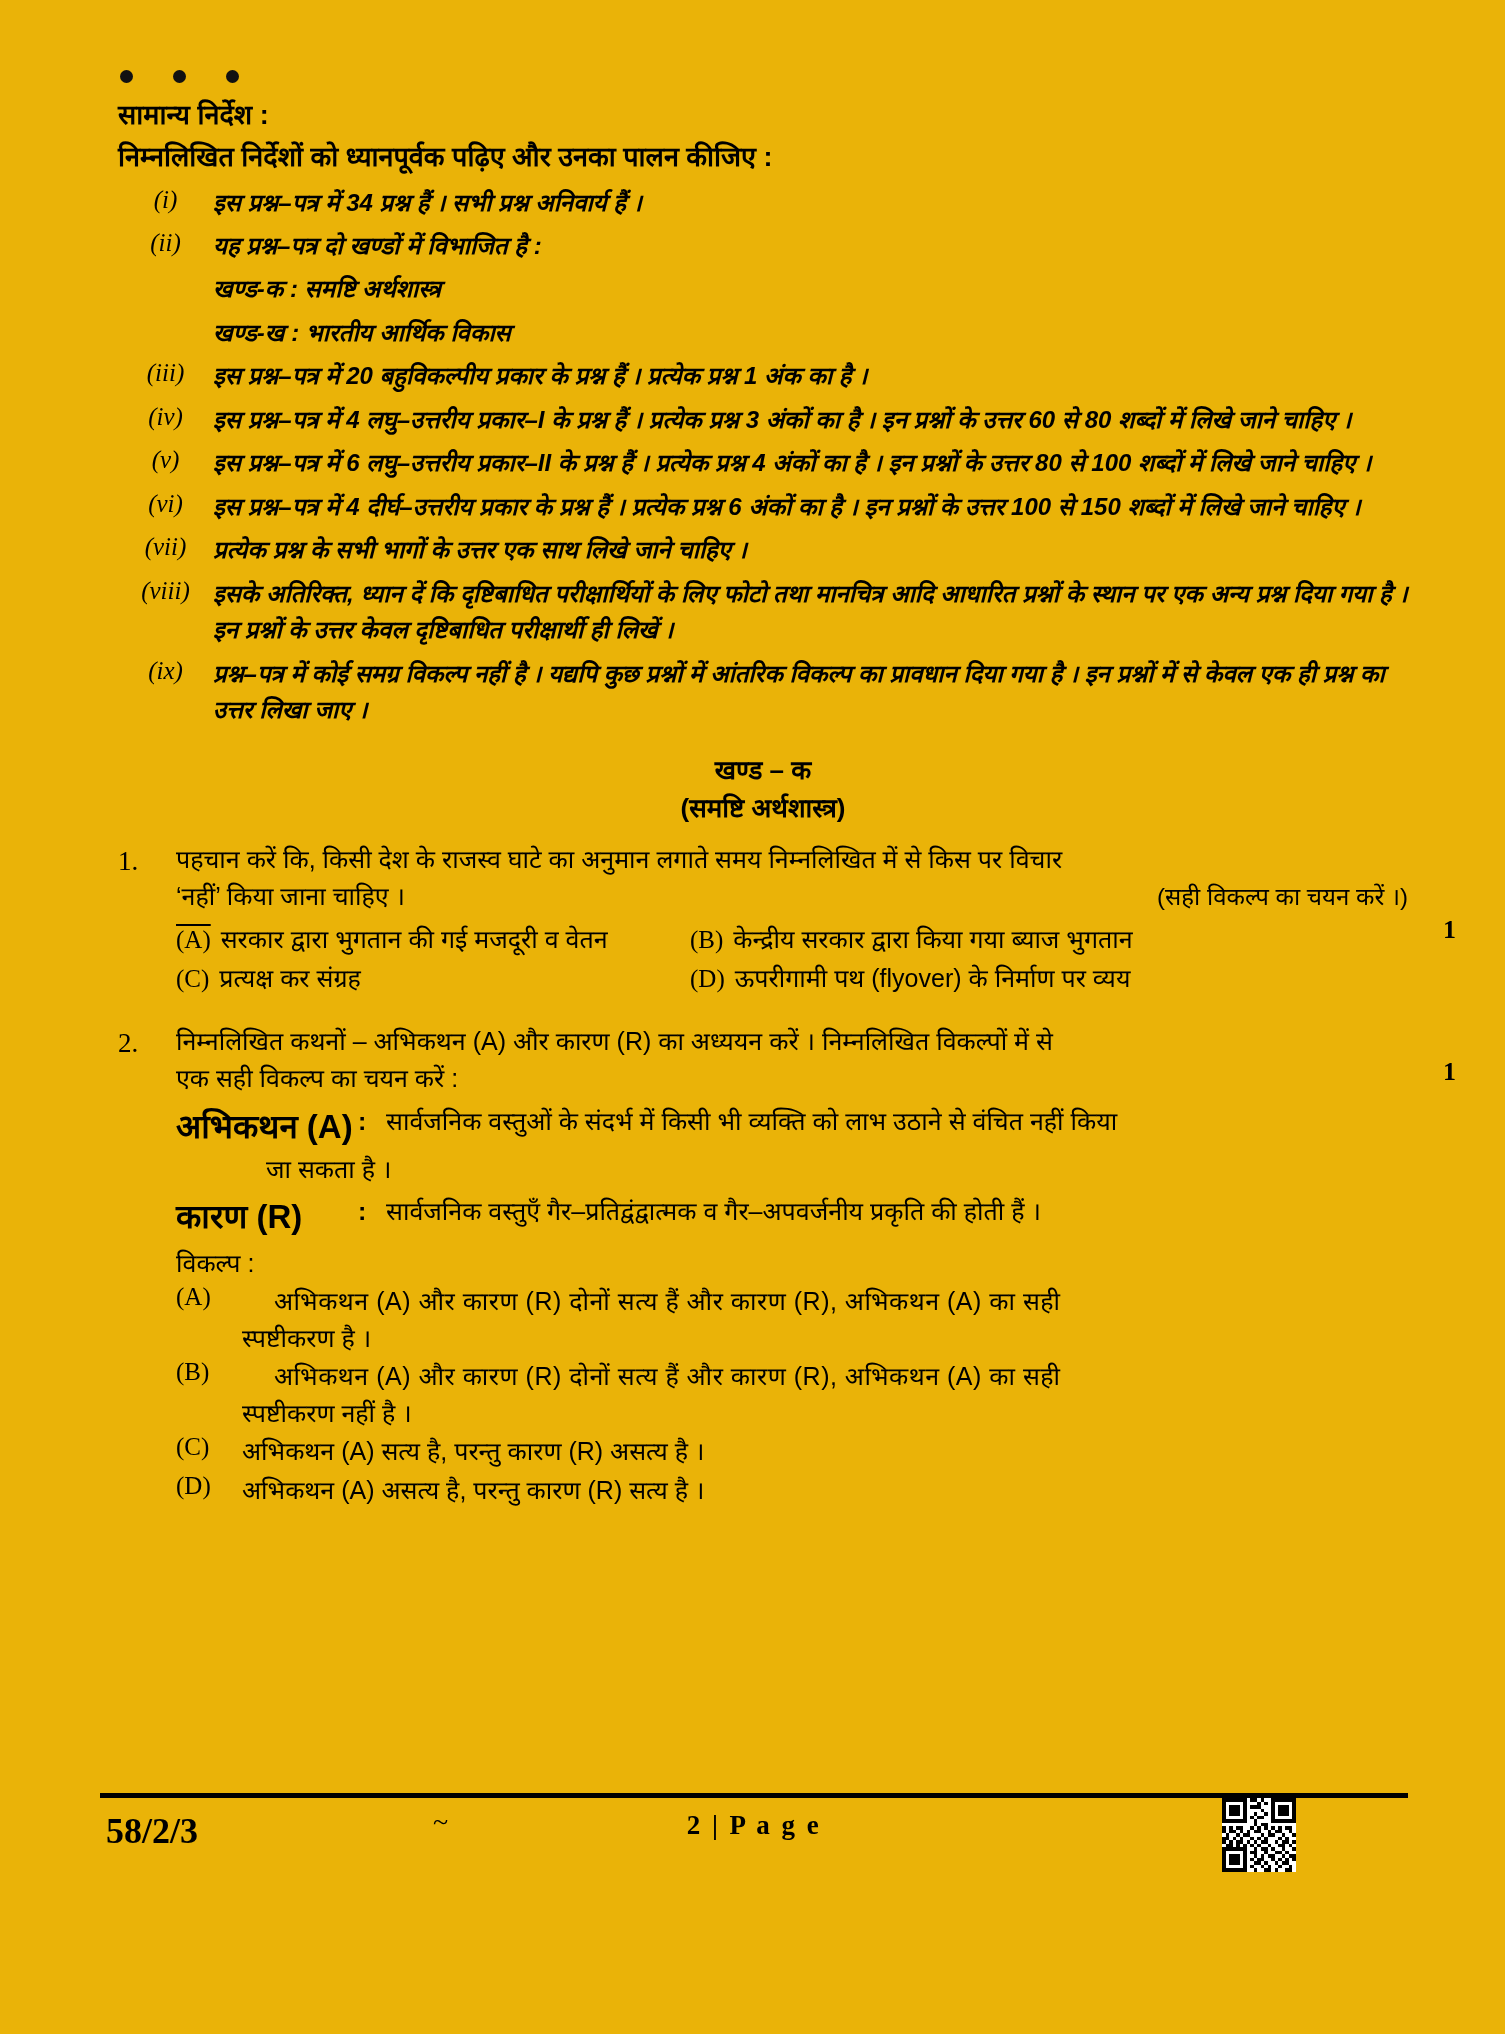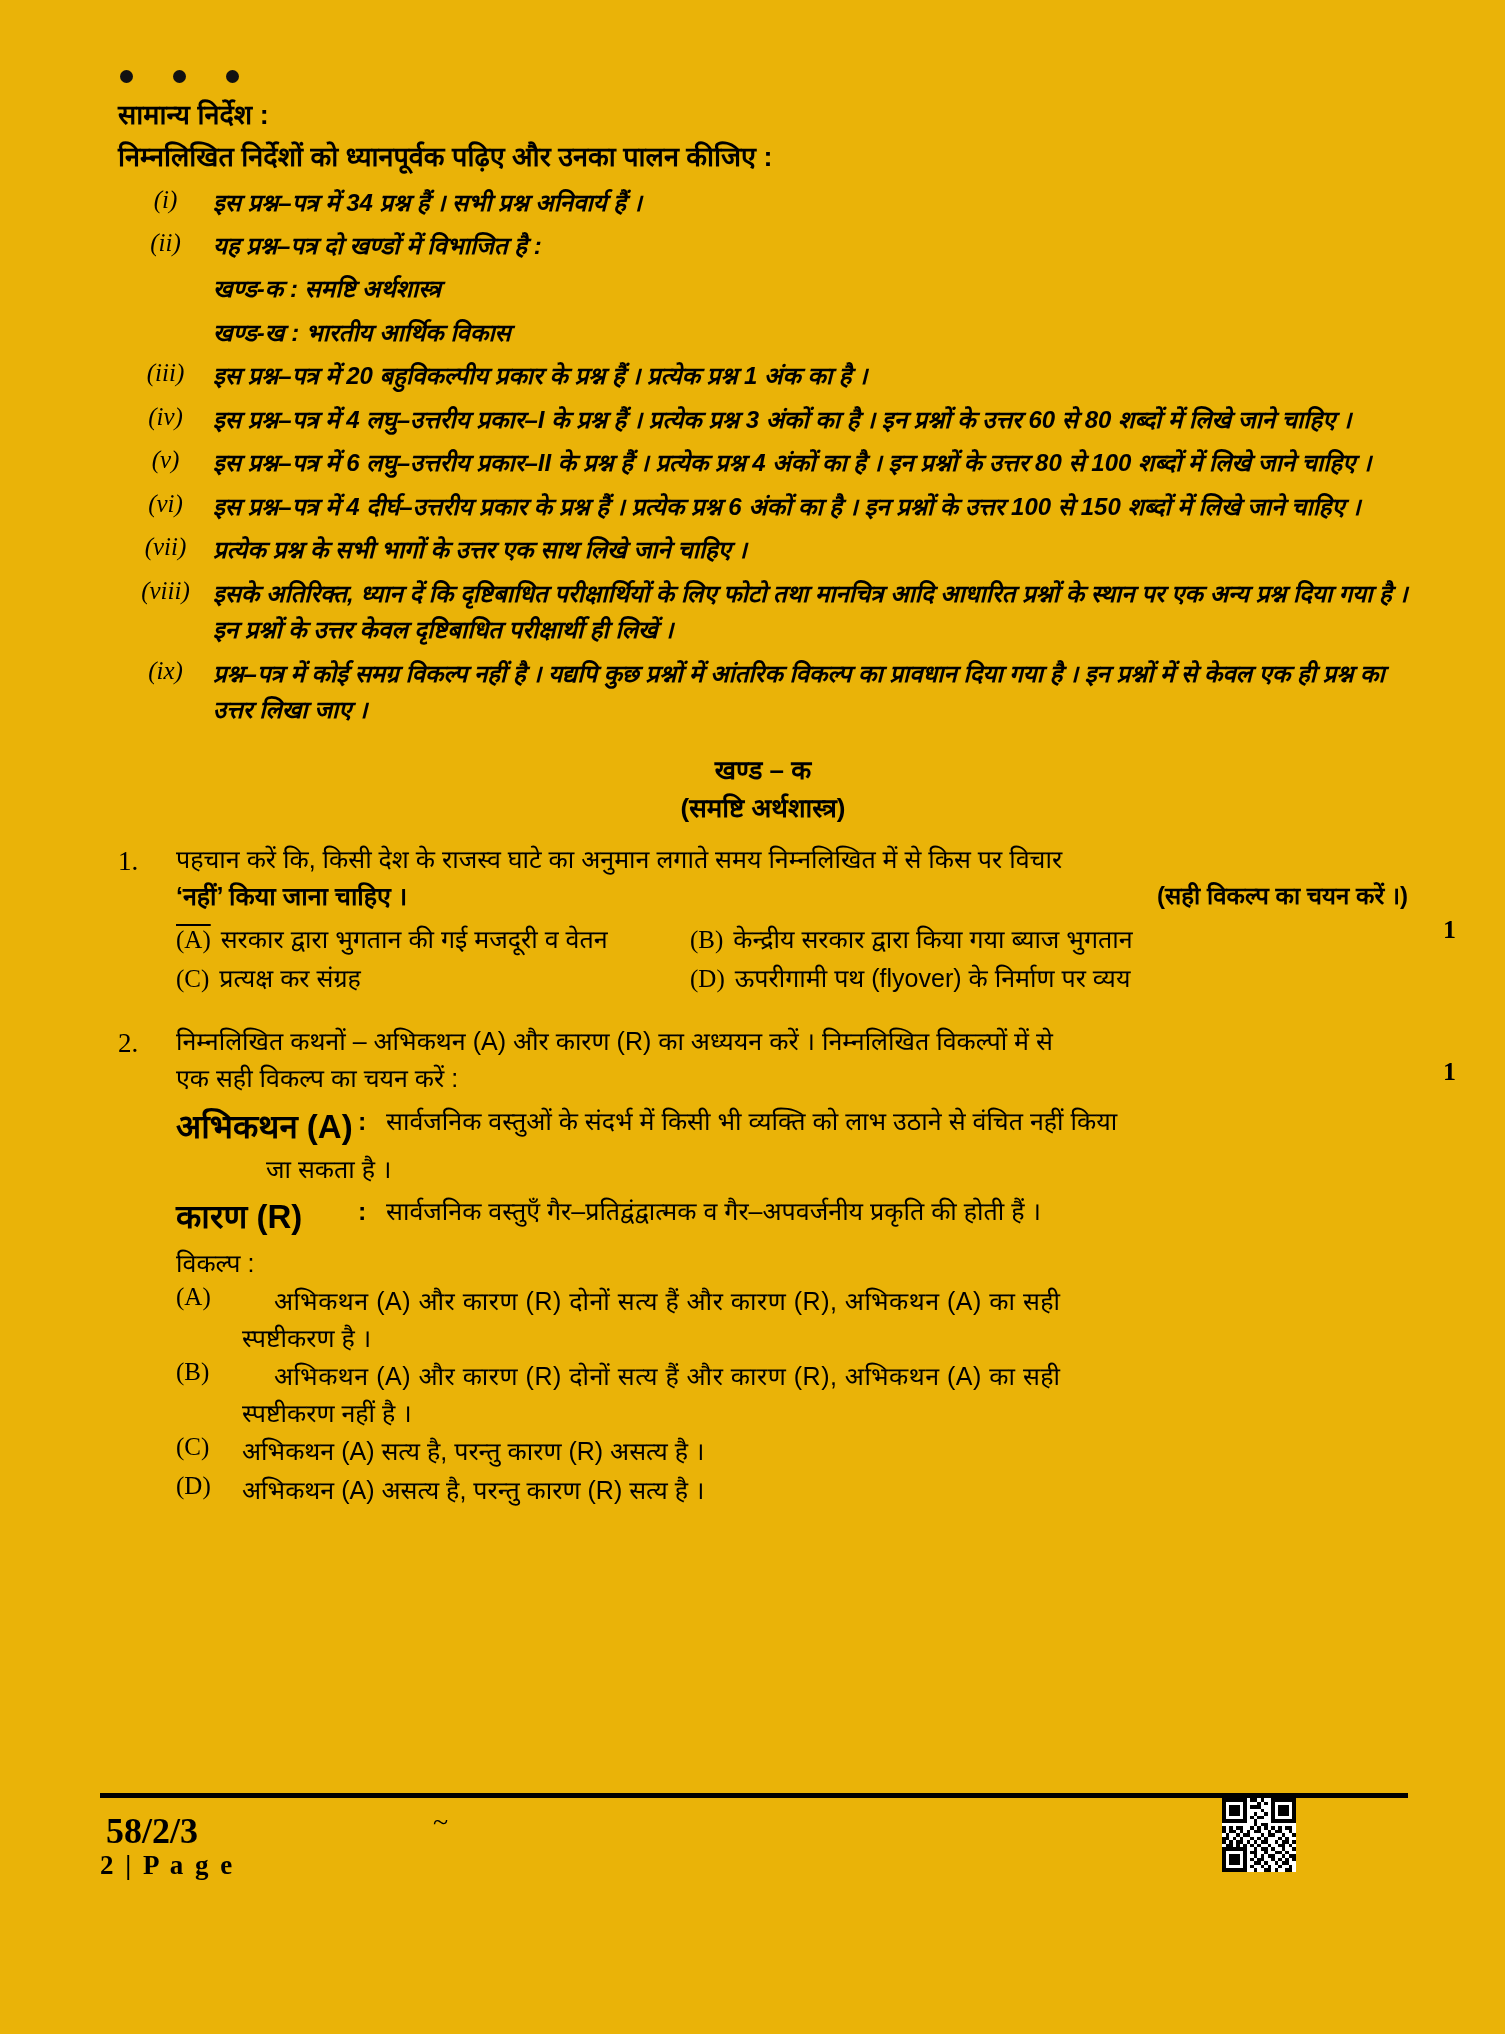--- a/index.html
+++ b/index.html
@@ -134,22 +134,21 @@
     position: relative;
   }
   .q-line {
     font-family: "Liberation Sans", sans-serif;
     font-size: 25px;
     line-height: 1.48;
   }
   .q-line.two {
     display: flex;
     justify-content: space-between;
-    align-items: flex-start;
-    font-weight: bold;
+    align-items: flex-end;
   }
   .q-marks {
     position: absolute;
     right: -48px;
     font-family: "Liberation Serif", serif;
     font-weight: bold;
     font-size: 26px;
   }
   .hint {
     font-family: "Liberation Sans", sans-serif;
@@ -272,25 +271,25 @@
     left: 333px;
     top: 0px;
     font-family: "Liberation Serif", serif;
     font-size: 28px;
   }
   .f-page {
     position: absolute;
     left: 0;
     top: 4px;
     width: 1308px;
+    text-align: center;
     font-family: "Liberation Serif", serif;
     font-weight: bold;
     font-size: 27px;
     letter-spacing: 2.5px;
-    margin-top: 40px;
   }
   .qr {
     position: absolute;
     right: 112px;
     top: -8px;
     width: 74px;
     height: 74px;
   }
 </style>
 </head>

